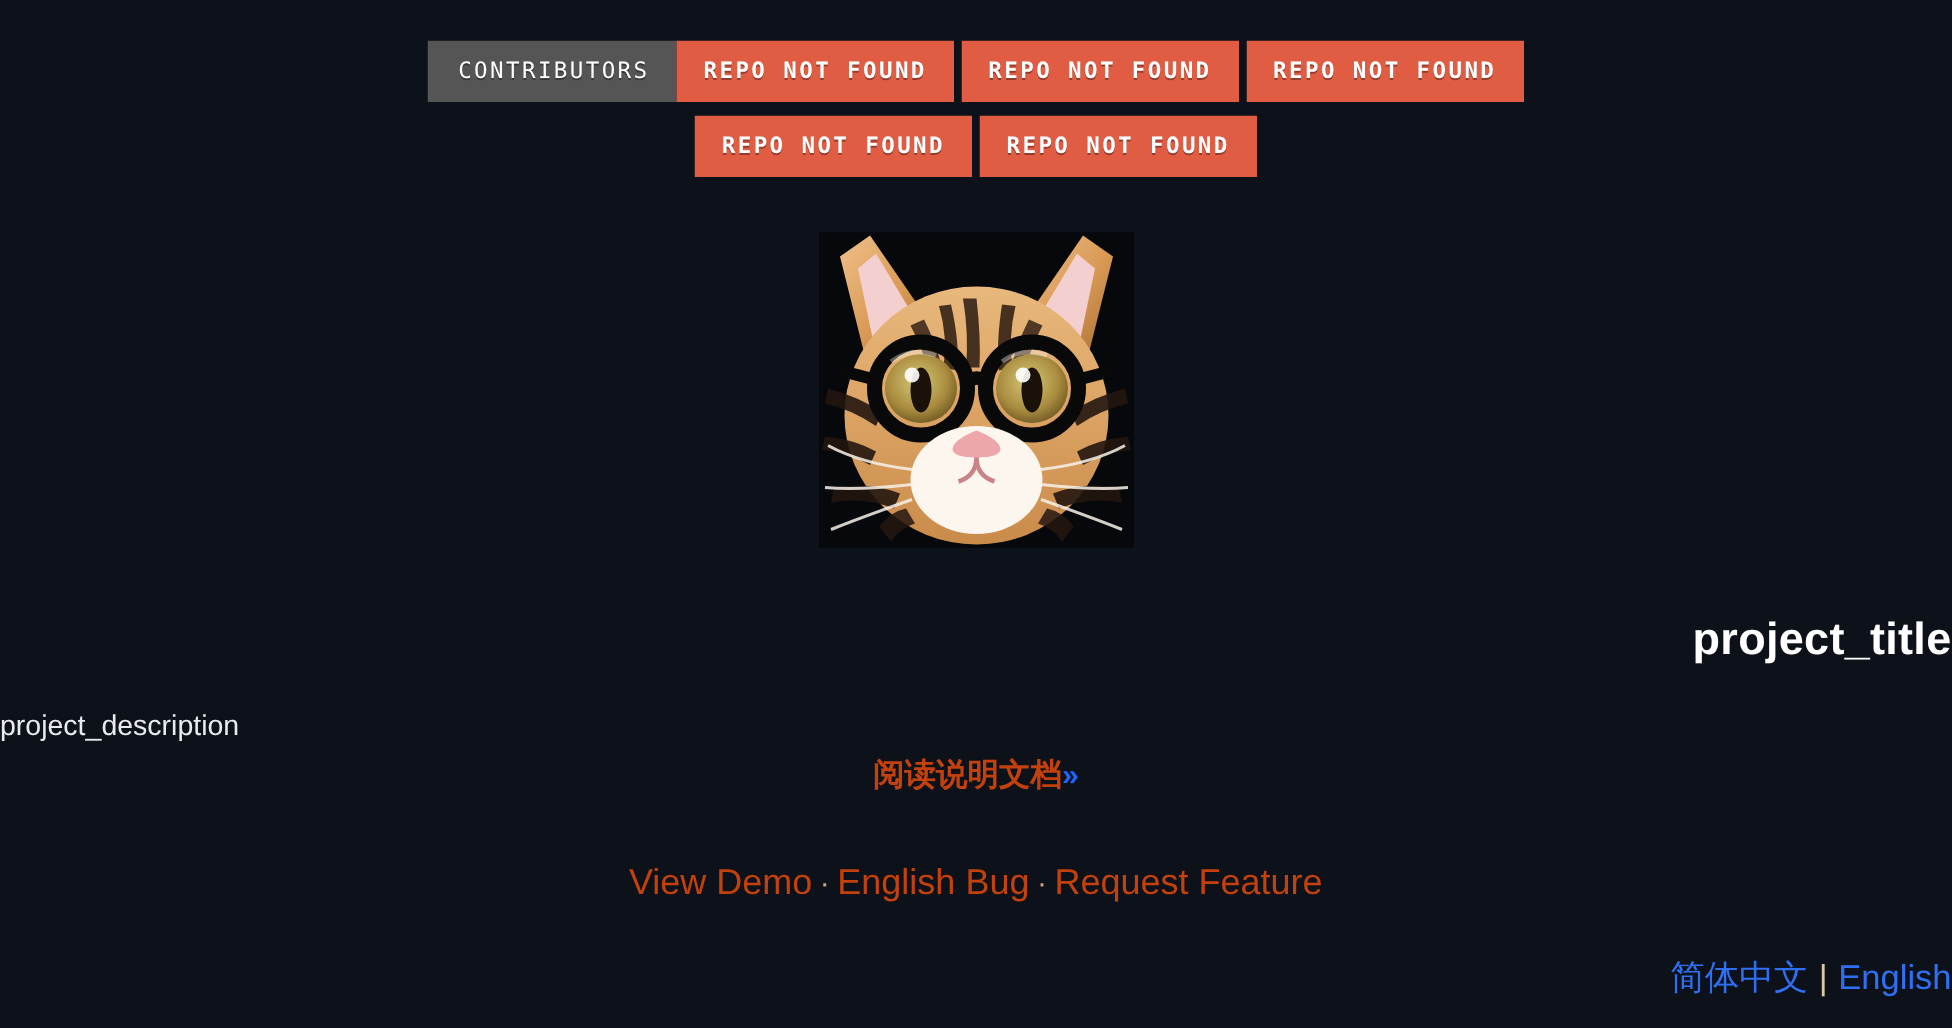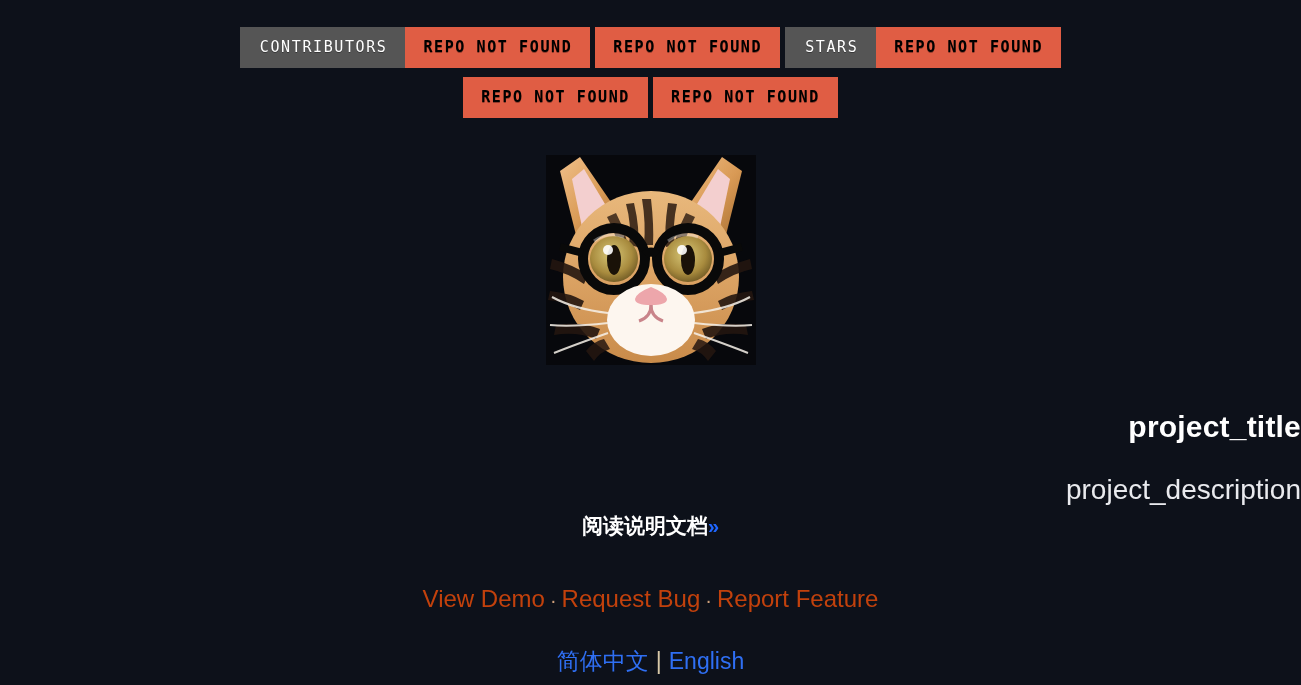--- a/index.html
+++ b/index.html
@@ -47,21 +47,21 @@
     color: #ffffff;
     font-family: "DejaVu Sans Mono", "Liberation Mono", monospace;
     font-size: 15px;
     letter-spacing: 1.6px;
     padding: 0 18px 0 20px;
     font-weight: 400;
     text-shadow: 0 1px 0 rgba(0,0,0,.35);
   }
   .badge-value {
     background: #e05d44;
-    color: #000000;
+    color: #ffffff;
     font-family: "DejaVu Sans Mono", "Liberation Mono", monospace;
     font-size: 15px;
     font-weight: 700;
     letter-spacing: 1.6px;
     padding: 0 18px 0 18px;
     text-shadow: 0 1px 0 rgba(0,0,0,.35);
   }
 
   
   .logo-wrap {
@@ -80,33 +80,33 @@
   .title {
     text-align: right;
     color: #ffffff;
     font-size: 30px;
     font-weight: bold;
     margin: 0;
     padding-top: 45px;
     letter-spacing: .2px;
   }
   .description {
-    text-align: right;
+    text-align: left;
     color: #e9eaee;
-    font-size: 28px;
+    font-size: 19px;
     margin: 0;
     padding-top: 30px;
     font-weight: 400;
   }
   .docs-line {
     text-align: center;
     padding-top: 6px;
   }
   .docs-link {
-    color: #ffffff;
+    color: #c2410c;
     font-size: 21px;
     font-weight: bold;
     text-decoration: none;
     cursor: pointer;
   }
   .docs-arrow {
     color: #1f66ff;
     font-weight: bold;
     font-size: 20px;
   }
@@ -121,21 +121,21 @@
     text-decoration: none;
     cursor: pointer;
   }
   .sep-dot {
     color: #cfa07a;
     padding: 0 5px;
     font-size: 20px;
     vertical-align: middle;
   }
   .lang-line {
-    text-align: center;
+    text-align: right;
     padding-top: 33px;
     font-size: 23px;
   }
   .lang-line a {
     color: #2f6ff3;
     text-decoration: none;
     cursor: pointer;
   }
   .sep-pipe {
     color: #d9c9a8;
@@ -154,21 +154,20 @@
       <a class="badge">
         <span class="badge-label">CONTRIBUTORS</span>
         <span class="badge-value">REPO NOT FOUND</span>
       </a>
 
       <a class="badge">
         <span class="badge-value">REPO NOT FOUND</span>
       </a>
 
       <a class="badge">
-        <span class="badge-label">STARS</span>
         <span class="badge-value">REPO NOT FOUND</span>
       </a>
 
     </div>
 
     <div class="badge-row">
 
       <a class="badge">
         <span class="badge-value">REPO NOT FOUND</span>
       </a>
@@ -265,20 +264,20 @@
 
   <h1 class="title">project_title</h1>
 
   <p class="description">project_description</p>
 
   <div class="docs-line">
     <a class="docs-link">阅读说明文档</a><span class="docs-arrow">»</span>
   </div>
 
   <div class="links-line">
-    <a>View Demo</a><span class="sep-dot">·</span><a>Request Bug</a><span class="sep-dot">·</span><a>Report Feature</a>
+    <a>View Demo</a><span class="sep-dot">·</span><a>English Bug</a><span class="sep-dot">·</span><a>Request Feature</a>
   </div>
 
   <div class="lang-line">
     <a>简体中文</a><span class="sep-pipe">|</span><a>English</a>
   </div>
 
 </div>
 
 </body></html>

